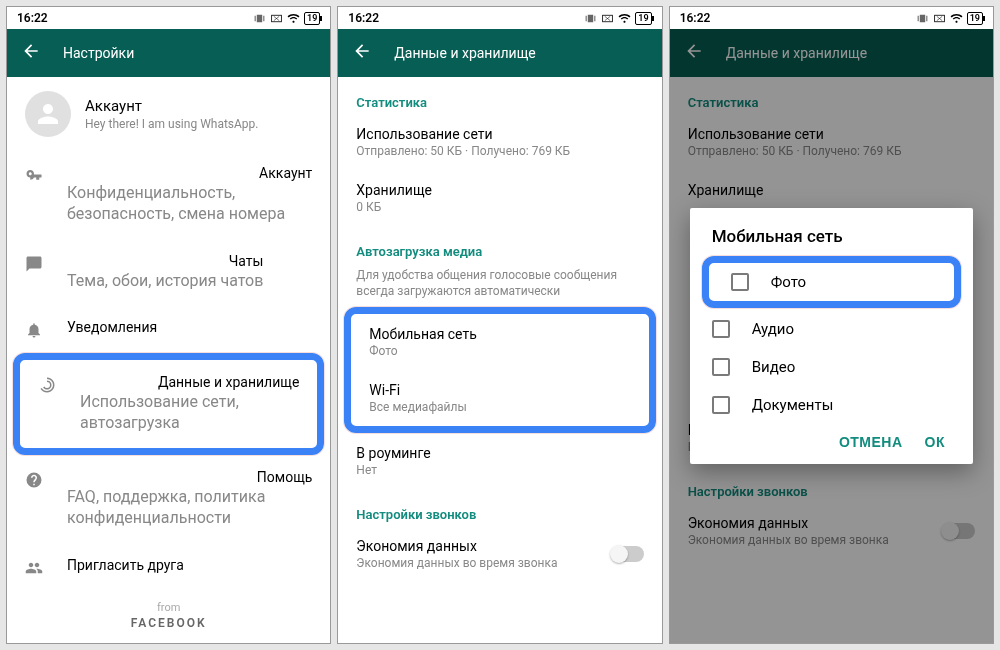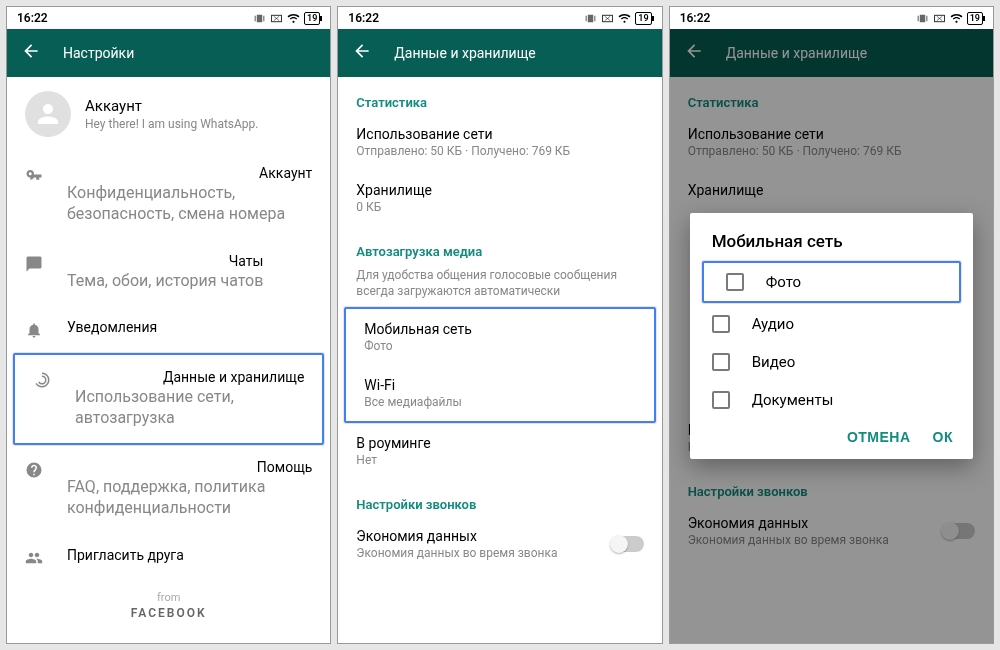--- a/index.html
+++ b/index.html
@@ -88,21 +88,21 @@
   .toggle::after {
     content:""; position:absolute; width:18px; height:18px; background:#f5f5f5;
     border-radius:50%; top:-1px; left:-2px; box-shadow:0 1px 2px rgba(0,0,0,.3);
   }
   .footer {
     text-align:center; padding: 10px 0 14px 0;
   }
   .footer .from { font-size:11px; color:#aaa; }
   .footer .fb { font-size:12px; letter-spacing:2px; color:#666; font-weight:600; margin-top:2px; }
   .highlight {
-    border: 2px solid #3b82f6; border-radius: 2px;
+    border: 7px solid #3b82f6; border-radius: 12px;
     box-shadow: 0 0 0 1px rgba(217,83,79,.2);
   }
   .scrim {
     position:absolute; inset:0; background:rgba(0,0,0,.45);
     display:flex; align-items:center; justify-content:center;
     padding: 0 20px;
   }
   .dialog {
     background:#fff; width: 100%; border-radius: 2px;
     box-shadow: 0 8px 24px rgba(0,0,0,.35);
@@ -113,21 +113,21 @@
     display:flex; align-items:center; gap:22px;
     padding: 10px 22px;
   }
   .checkbox {
     width: 18px; height: 18px; border: 2px solid #7a7a7a; border-radius: 2px;
     flex-shrink:0;
   }
   .check-label { font-size: 15px; color:#000; }
   .dialog-actions {
     display:flex; justify-content:flex-end; gap: 22px;
-    padding: 10px 20px 6px 20px;
+    padding: 10px 28px 6px 20px;
   }
   .dialog-btn {
     color:#128c7e; font-size:14px; font-weight:600; letter-spacing:.5px;
     background:none; border:none; cursor:pointer;
   }
   .phone3 .statusbar { background:#fff; }
   .phone3 .behind {
     position:absolute; inset:0; display:flex; flex-direction:column;
   }
   .phone3 .behind .content { background:#fff; }

